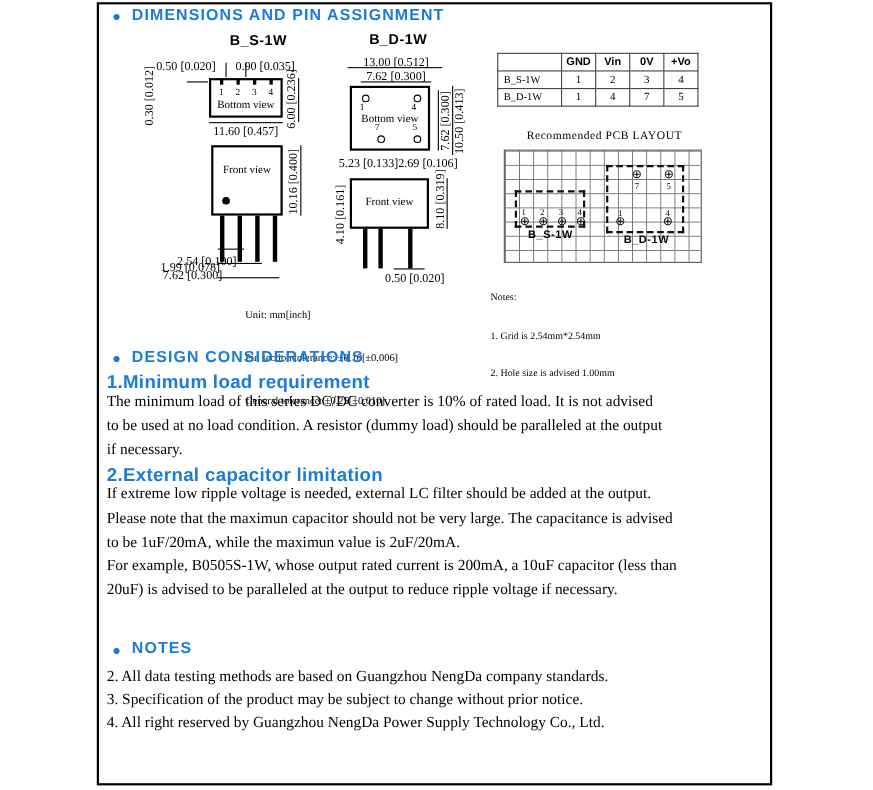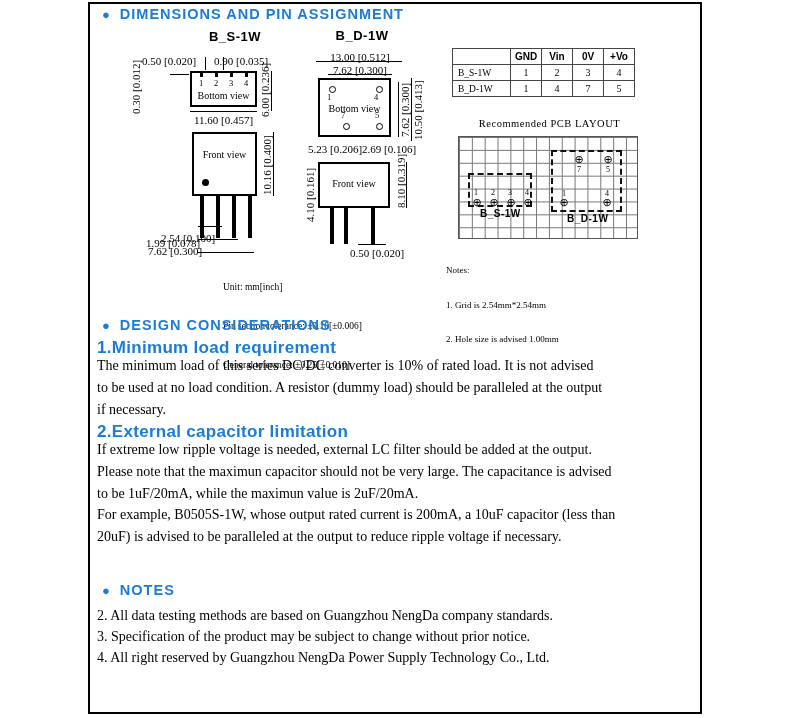--- a/index.html
+++ b/index.html
@@ -122,21 +122,21 @@
       <span class="pinnum" style="left:21px; top:30px;">7</span>
       <div class="ring" style="left:23px; top:43px;"></div>
       <span class="pinnum" style="left:55px; top:30px;">5</span>
       <div class="ring" style="left:56px; top:43px;"></div>
       <div class="viewlabel" style="top:23px;">Bottom view</div>
     </div>
     <div class="vl" style="left:308px; top:78px; height:55px;"></div>
     <span class="d vd" style="left:309px; top:79px; height:54px;">7.62 [0.300]</span>
     <div class="vl" style="left:321px; top:74px; height:63px;"></div>
     <span class="d vd" style="left:322px; top:74px; height:62px;">10.50 [0.413]</span>
-    <span class="d" style="left:218px; top:139px;">5.23 [0.206]</span>
+    <span class="d" style="left:218px; top:139px;">5.23 [0.133]</span>
     <span class="d" style="left:272px; top:139px;">2.69 [0.106]</span>
 
     <div class="box" style="left:228px; top:158px; width:72px; height:46px; border-width:2.5px;">
       <div class="viewlabel" style="top:14px;">Front view</div>
     </div>
     <span class="d vd" style="left:305px; top:158px; height:46px;">8.10 [0.319]</span>
     <div class="vl" style="left:316px; top:158px; height:46px;"></div>
     <span class="d vd" style="left:214px; top:170px; height:48px;">4.10 [0.161]</span>
     <div class="pin" style="left:240px; top:204px; height:36px;"></div>
     <div class="pin" style="left:254px; top:204px; height:36px;"></div>

